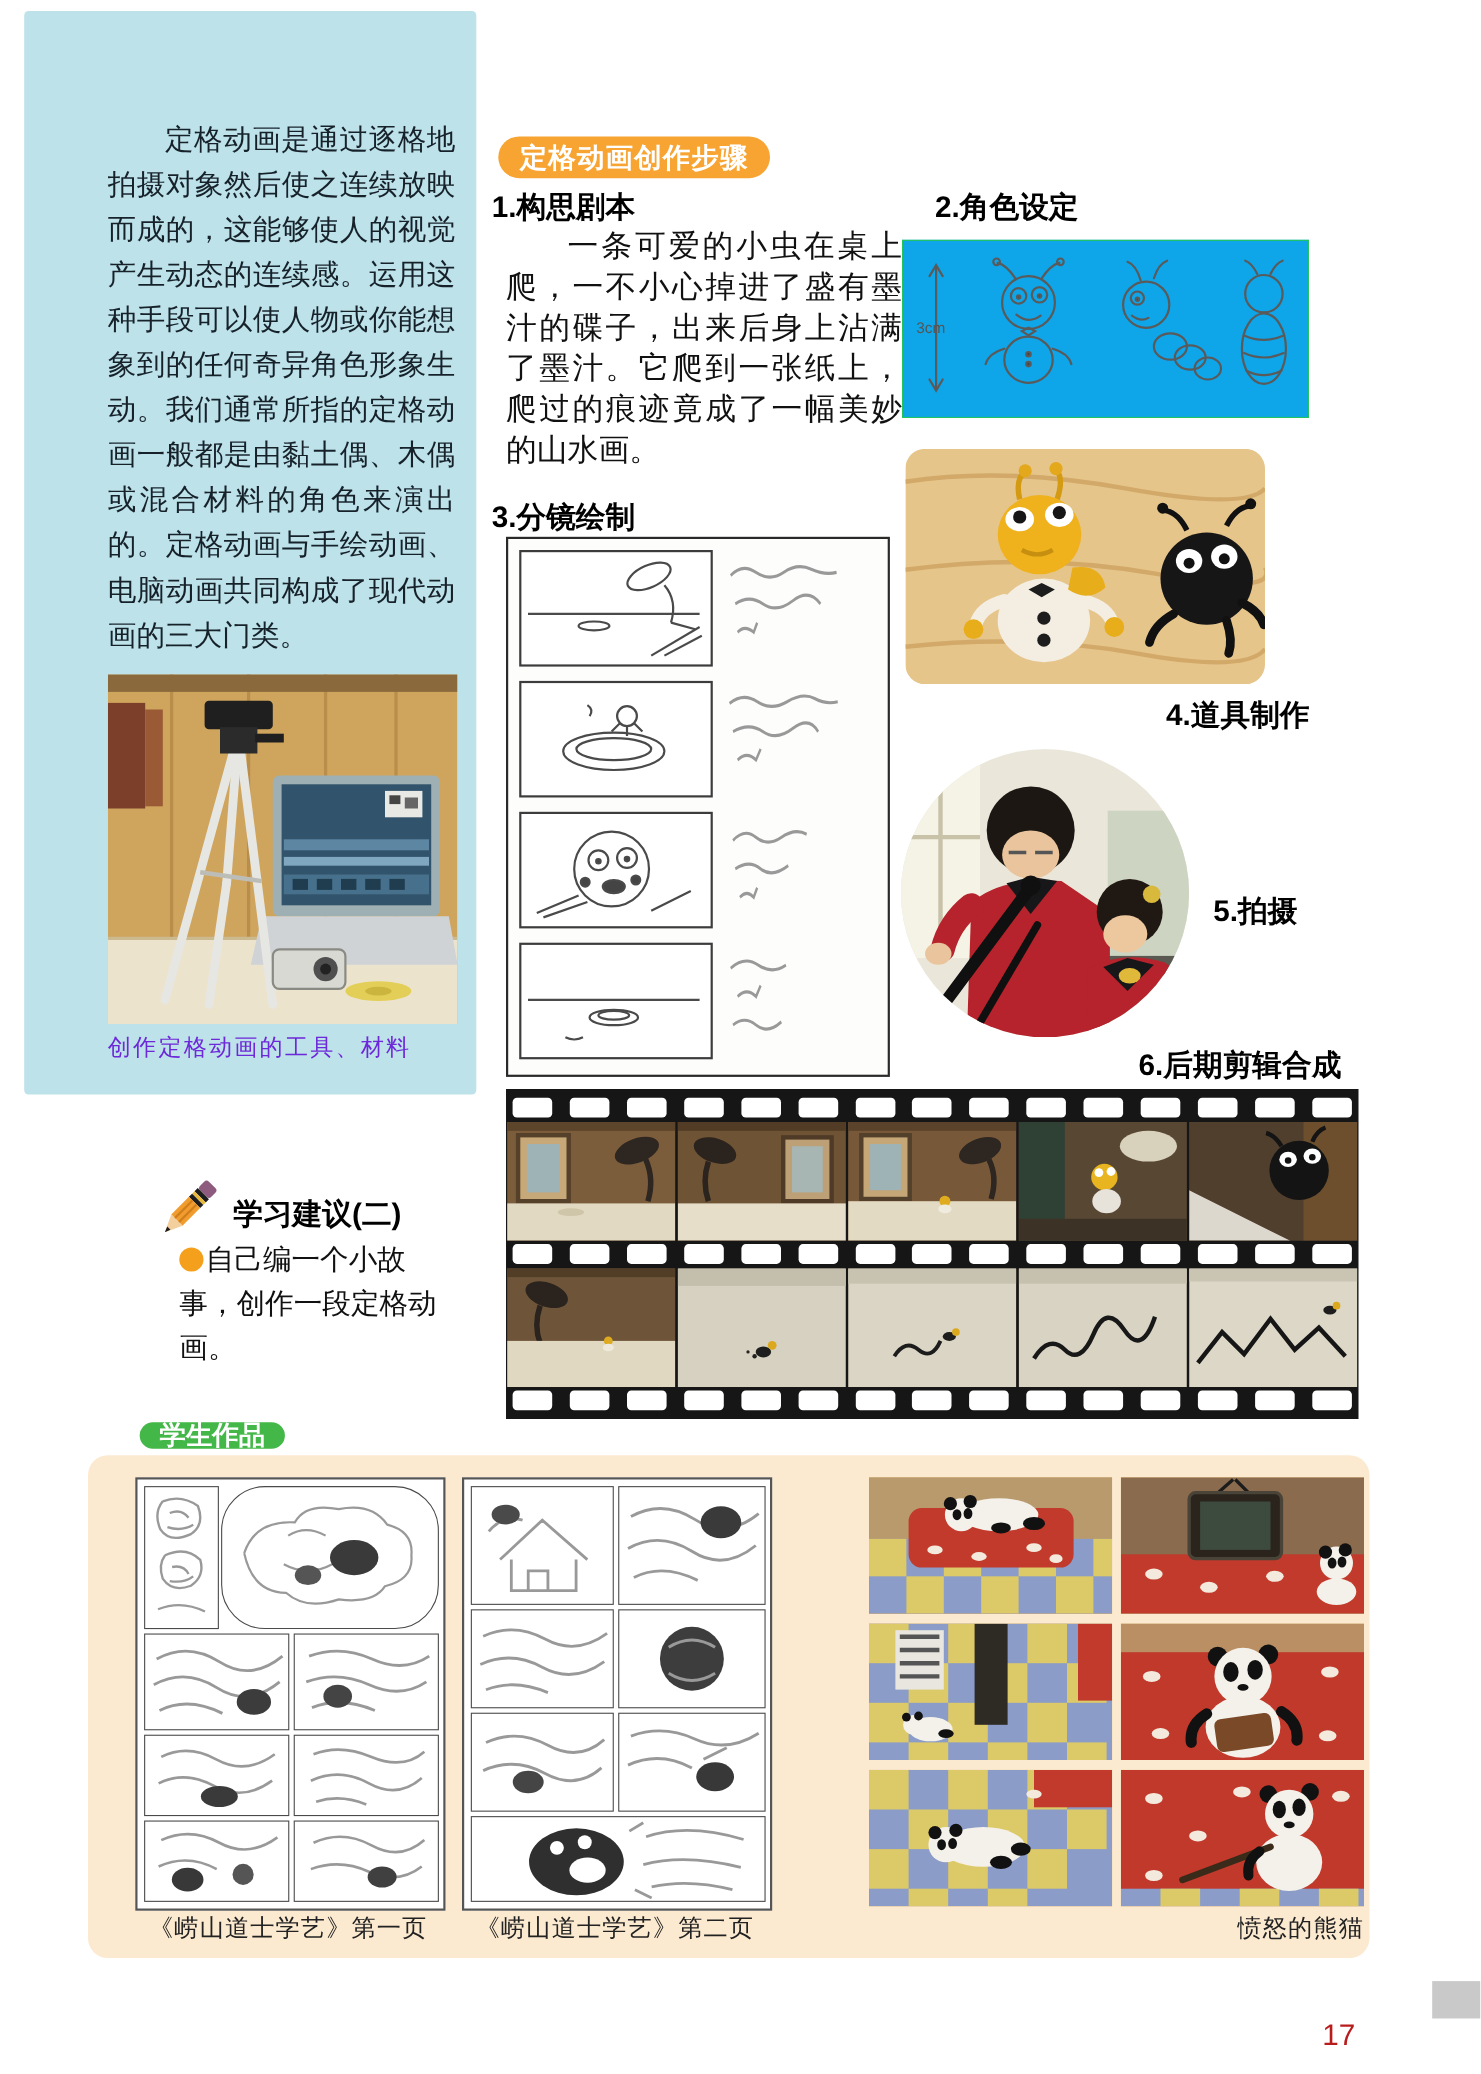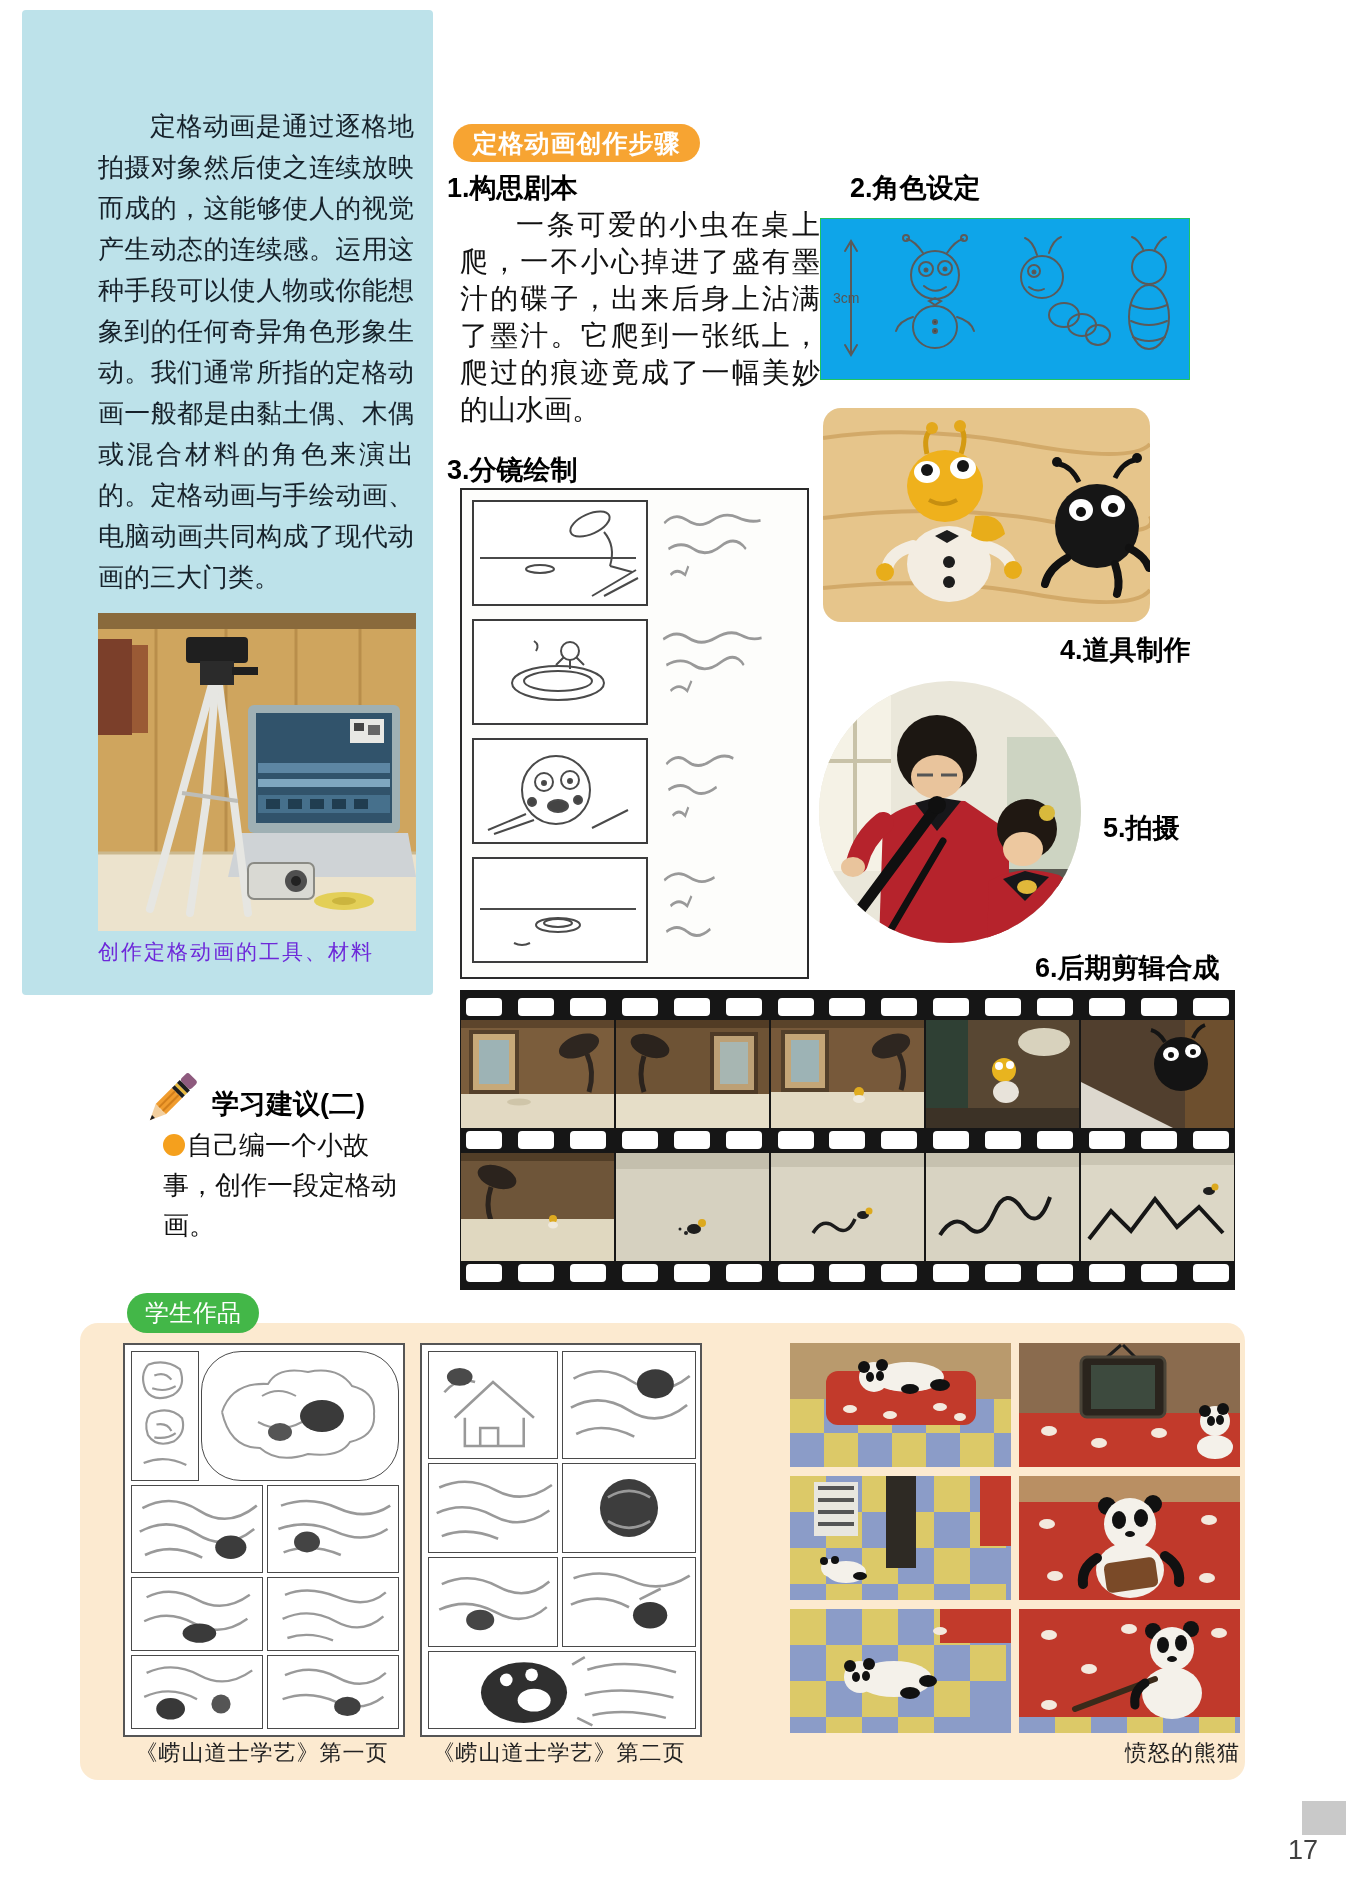--- a/index.html
+++ b/index.html
@@ -55,37 +55,37 @@
   
   .pencil{left:138px;top:1066px;width:66px;height:66px;}
   .tip-title{left:212px;top:1086px;font-family:"Liberation Sans","DejaVu Sans",sans-serif;
       font-weight:bold;font-size:27px;color:#000;}
   .tip-body{left:163px;top:1126px;width:250px;font-size:26px;line-height:40px;color:#111;}
   .bullet-dot{display:inline-block;width:22px;height:22px;border-radius:50%;background:#f5a01d;
       margin-right:2px;vertical-align:-2px;}
 
   
   .works-panel{left:80px;top:1323px;width:1165px;height:457px;background:#fcead0;border-radius:18px;}
-  .badge-green{left:127px;top:1293px;width:132px;height:40px;background:#43b748;border-radius:20px;
-      color:#fff;font-family:"Liberation Sans","DejaVu Sans",sans-serif;font-weight:normal;font-size:24px;
+  .badge-green{left:127px;top:1293px;width:132px;height:24px;background:#43b748;border-radius:20px;
+      color:#fff;font-family:"Liberation Sans","DejaVu Sans",sans-serif;font-weight:bold;font-size:24px;
       display:flex;align-items:center;justify-content:center;z-index:3;}
   .comic{background:#fff;border:2px solid #555;width:278px;height:390px;top:1343px;}
   .comic .panel{position:absolute;border:1.5px solid #4a4a4a;background:#fff;overflow:hidden;}
   .sq{width:100%;height:100%;}
   .sq path{stroke:#999;fill:none;stroke-width:2px;}
   .caption{font-size:22px;color:#222;letter-spacing:1px;}
   .cap1{left:123px;top:1738px;width:278px;text-align:center;}
   .cap2{left:420px;top:1738px;width:278px;text-align:center;}
   .cap3{left:790px;top:1738px;width:450px;text-align:right;}
   .panda-grid{left:790px;top:1343px;width:450px;height:390px;display:grid;
       grid-template-columns:221px 221px;grid-template-rows:124px 124px 124px;gap:9px 8px;}
   .panda-tile{overflow:hidden;position:relative;background:#caa56b;}
 
   
-  .pagenum{left:1270px;top:1799px;width:48px;text-align:right;font-size:27px;color:#404040;
+  .pagenum{left:1184px;top:1799px;width:48px;text-align:right;font-size:27px;color:#b91c1c;
       font-family:"Liberation Sans","DejaVu Sans",sans-serif;margin-top:36px;}
   .pagebar{left:1302px;top:1801px;width:44px;height:34px;background:#c9c9c9;}
 </style>
 </head>
 <body>
 
 <div id="page">
 
   <div class="abs sidebar"></div>
   <div class="abs sidebar-para">定格动画是通过逐格地拍摄对象然后使之连续放映而成的，这能够使人的视觉产生动态的连续感。运用这种手段可以使人物或你能想象到的任何奇异角色形象生动。我们通常所指的定格动画一般都是由黏土偶、木偶或混合材料的角色来演出的。定格动画与手绘动画、电脑动画共同构成了现代动画的三大门类。</div>

